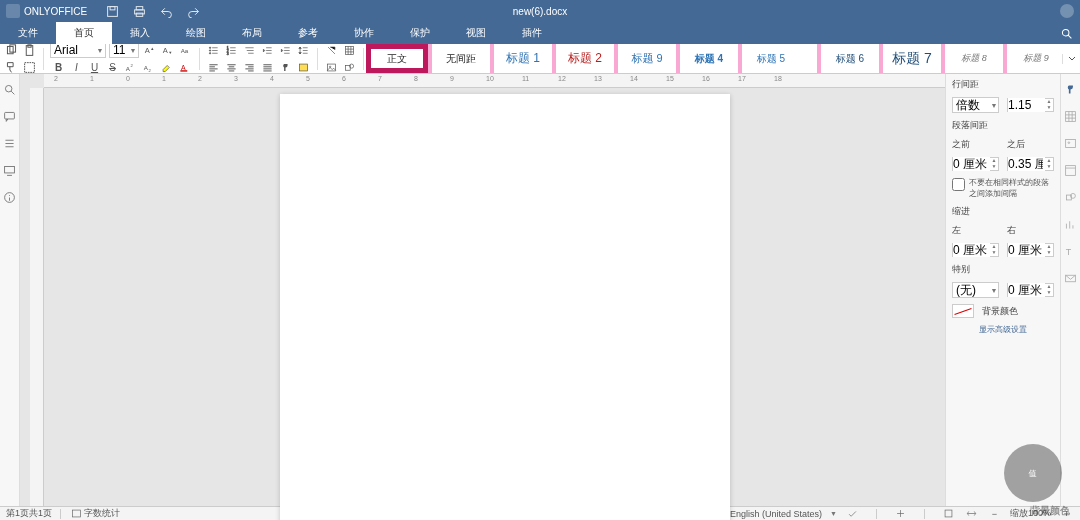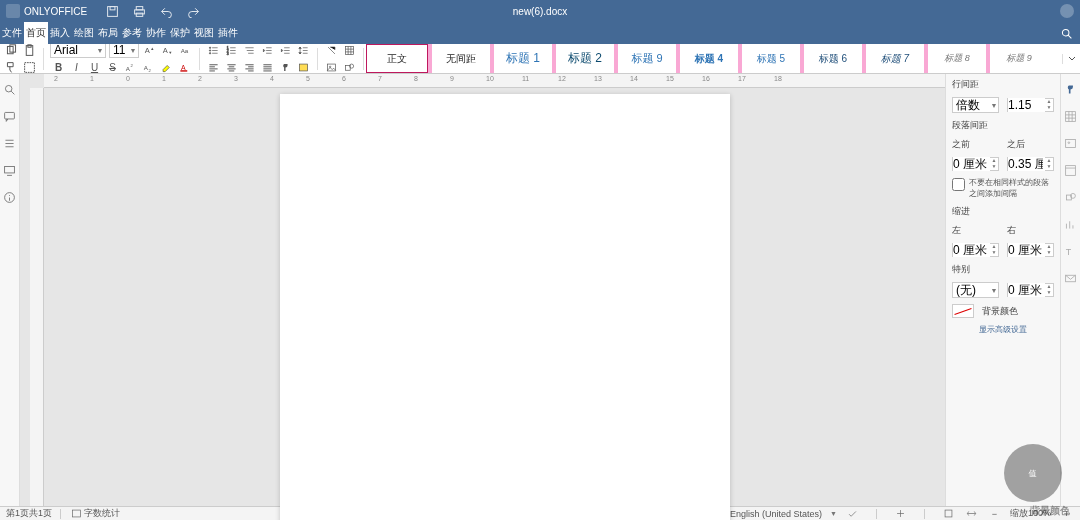--- a/index.html
+++ b/index.html
@@ -6,43 +6,43 @@
 body { width: 1080px; height: 520px; overflow: hidden; background: #f0f0f0; font-size: 10px; color: #333; user-select: none; }
 .titlebar { height: 22px; background: #446995; display: flex; align-items: center; color: #fff; position: relative; }
 .brand { display: flex; align-items: center; gap: 4px; padding-left: 6px; font-size: 10px; }
 .brand-icon { width: 14px; height: 14px; background: #fff3; border-radius: 2px; }
 .title-tools { display: flex; gap: 12px; margin-left: 18px; }
 .title-tools svg { width: 14px; height: 14px; opacity: .85; }
 .doc-title { position: absolute; left: 50%; transform: translateX(-50%); font-size: 10px; }
 .title-right { position: absolute; right: 6px; display: flex; align-items: center; gap: 10px; }
 .avatar { width: 14px; height: 14px; border-radius: 50%; background: #fff4; }
 .menubar { height: 22px; background: #446995; display: flex; align-items: stretch; color: #fff; font-size: 10px; position: relative; }
-.menu-item { padding: 0 2px; display: flex; align-items: center; cursor: pointer; }
+.menu-item { padding: 0 18px; display: flex; align-items: center; cursor: pointer; }
 .menu-item.active { background: #fff; color: #333; }
 .menu-search { position: absolute; right: 6px; top: 0; bottom: 0; display: flex; align-items: center; }
 .toolbar { height: 30px; background: #fff; border-bottom: 1px solid #ccc; display: flex; align-items: center; }
 .tcol { display: flex; flex-direction: column; align-items: center; justify-content: center; height: 100%; padding: 0 4px; gap: 2px; }
 .trow { display: flex; align-items: center; gap: 3px; }
 .sep { width: 1px; height: 22px; background: #ddd; margin: 0 2px; }
 .ic { width: 15px; height: 15px; display: flex; align-items: center; justify-content: center; color: #555; cursor: pointer; }
 .ic svg { width: 13px; height: 13px; }
 .ic.small svg { width: 11px; height: 11px; }
 .combo { display: flex; align-items: center; border: 1px solid #ccc; height: 16px; background: #fff; font-size: 9px; }
 .combo input { border: 0; outline: 0; height: 14px; font-size: 12px; padding: 0 3px; }
 .combo .arr { width: 10px; display: flex; align-items: center; justify-content: center; color: #777; font-size: 7px; }
 .styles { flex: 1; display: flex; align-items: stretch; height: 100%; overflow: hidden; }
 .style-cell { flex: 0 0 62px; border-left: 4px solid #f9a8d4; display: flex; align-items: center; justify-content: center; font-size: 10px; color: #222; cursor: pointer; white-space: nowrap; }
-.style-cell.sel { border: 1px solid #be185d; }
+.style-cell.sel { border: 5px solid #be185d; }
 .style-cell.h1 { font-size: 12px; color: #2e74b5; }
-.style-cell.h2 { font-size: 12px; color: #0c4a6e; }
+.style-cell.h2 { font-size: 12px; color: #b91c1c; }
 .style-cell.h3 { font-size: 11px; color: #2e74b5; }
 .style-cell.h4 { font-size: 10px; color: #2e74b5; font-weight: bold; }
 .style-cell.h5 { font-size: 10px; color: #2e74b5; }
-.style-cell.h6 { font-size: 10px; color: #1f4e79; }
-.style-cell.h7 { font-size: 10px; color: #1f4e79; font-style: italic; }
+.style-cell.h6 { font-size: 10px; color: #1f4e79; margin-left: 17px; }
+.style-cell.h7 { font-size: 14px; color: #1f4e79; }
 .style-cell.h8 { font-size: 9px; color: #777; font-style: italic; }
 .style-cell.h9 { font-size: 9px; color: #777; font-style: italic; }
 .styles-more { width: 18px; border-left: 1px solid #ddd; display: flex; align-items: center; justify-content: center; cursor: pointer; }
 .workspace { display: flex; height: 432px; background: #eee; }
 .left-rail { width: 20px; background: #f7f7f7; border-right: 1px solid #ddd; display: flex; flex-direction: column; align-items: center; padding-top: 8px; gap: 12px; }
 .left-rail .ic { color: #666; }
 .canvas-area { flex: 1; position: relative; background: #e6e6e6; }
 .hruler { position: absolute; top: 0; left: 24px; right: 0; height: 14px; background: #f4f4f4; border-bottom: 1px solid #ccc; font-size: 7px; color: #888; }
 .hruler .lbl { position: absolute; top: 1px; font-size: 7px; }
 .vruler { position: absolute; left: 10px; top: 14px; bottom: 0; width: 14px; background: #f4f4f4; border-right: 1px solid #ccc; }

